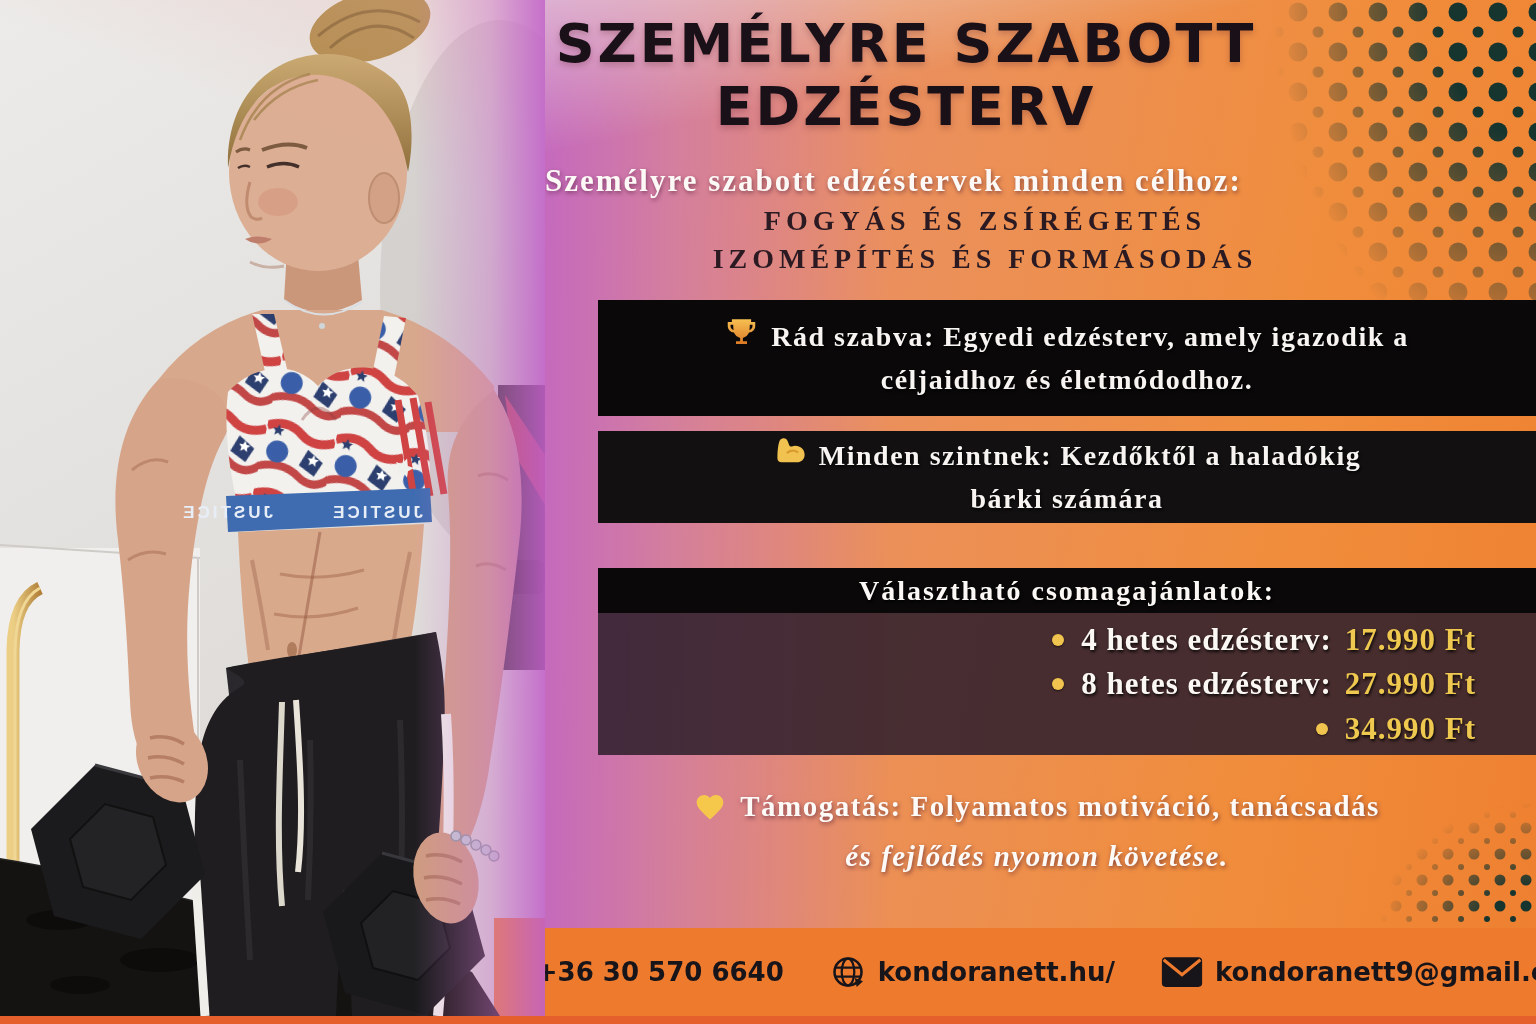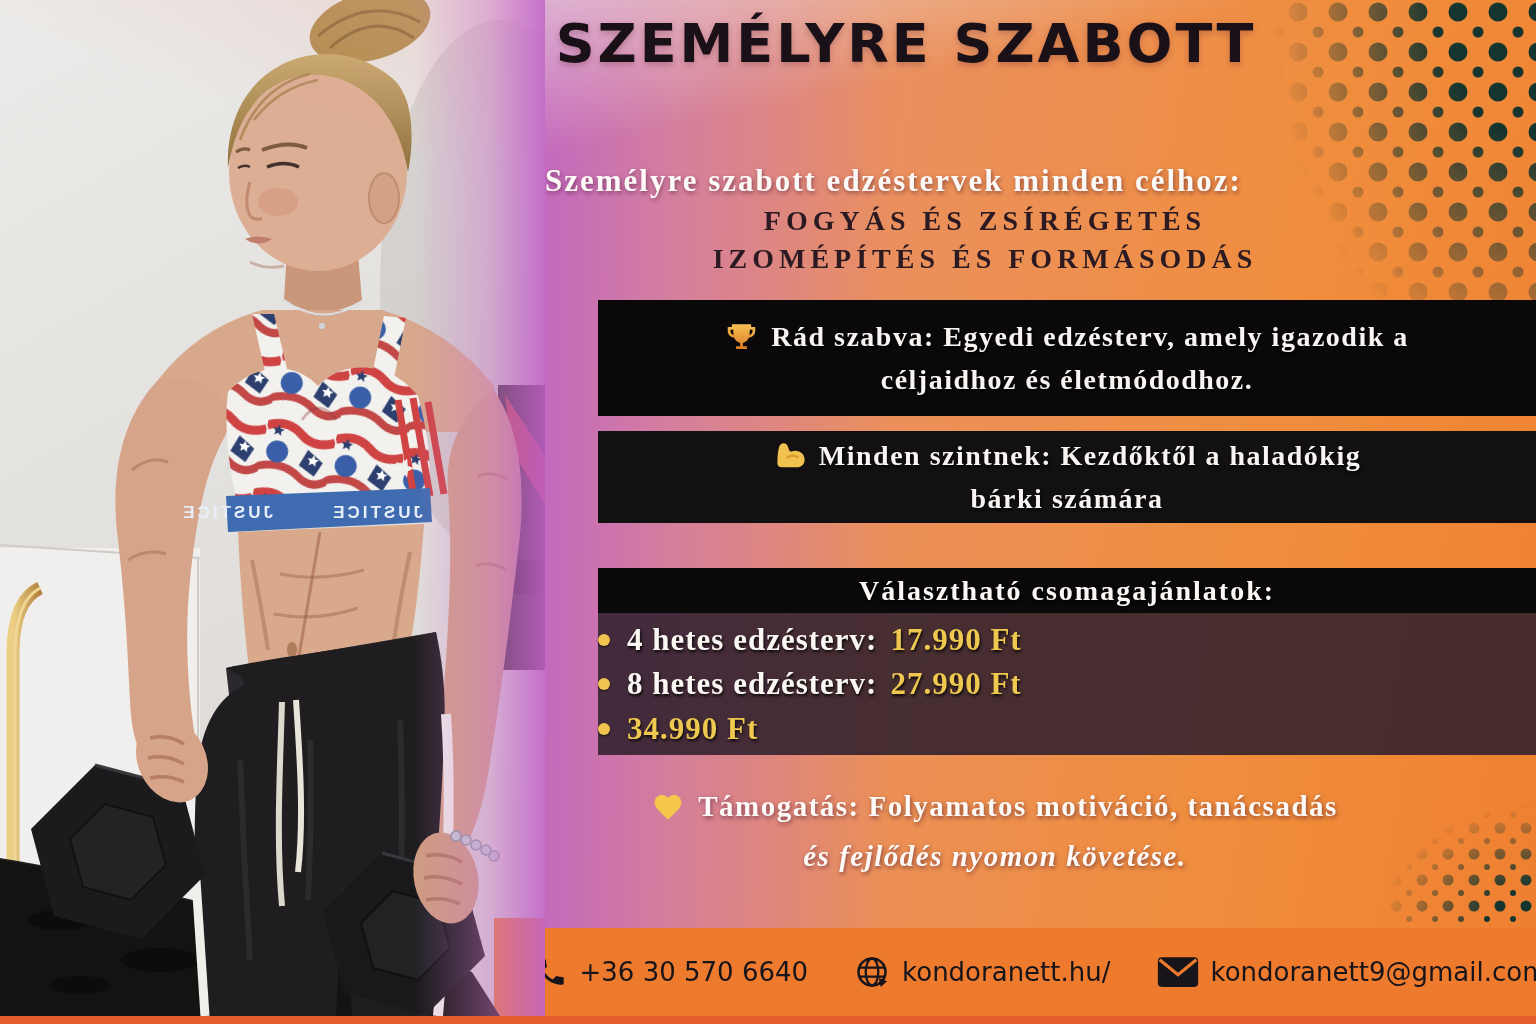--- a/index.html
+++ b/index.html
@@ -31,49 +31,49 @@
   .goal{left:545px;width:880px;text-align:center;color:#2b1a22;
     font-weight:bold;font-size:28px;letter-spacing:5px;}
   #goal1{top:205px;} #goal2{top:243px;}
 
   
   .fbox{position:absolute;left:598px;right:0;background:#0a0809;color:#f7f4f2;
     display:flex;flex-direction:column;align-items:center;justify-content:center;
     font-weight:bold;font-size:28px;letter-spacing:1.5px;
     text-shadow:1px 2px 3px rgba(0,0,0,.8);}
   #box1{top:300px;height:116px;} #box2{top:431px;height:92px;background:#121011;}
-  .f-line{display:flex;align-items:center;line-height:43px;}
+  .f-line{display:flex;line-height:43px;}
   .f-icon{width:33px;height:33px;margin-right:13px;flex:0 0 auto;}
 
   
   #box3{position:absolute;left:598px;right:0;top:568px;height:222px;}
   #box3-header{height:45px;background:#0a0809;display:flex;align-items:center;
     justify-content:center;color:#fbf8f5;font-weight:bold;font-size:28px;
     letter-spacing:2px;text-shadow:1px 2px 3px rgba(0,0,0,.8);}
   #box3-body{height:142px;background:rgba(48,32,44,.88);
     display:flex;flex-direction:column;justify-content:space-evenly;
-    align-items:flex-start;padding-right:60px;}
+    align-items:flex-end;padding-right:60px;}
   .pkg-row{display:flex;align-items:center;font-weight:bold;font-size:31px;}
   .bullet{width:12px;height:12px;border-radius:50%;background:#f0c44e;
     margin-right:17px;box-shadow:0 1px 2px rgba(0,0,0,.6);}
   .pkg-label{color:#fbf8f4;letter-spacing:1px;margin-right:13px;
     text-shadow:1px 2px 3px rgba(0,0,0,.85);}
   .pkg-price{color:#eec84f;letter-spacing:1px;text-shadow:1px 2px 3px rgba(0,0,0,.85);}
 
   
   .sup{left:545px;width:900px;text-align:center;color:#fdfaf7;font-weight:bold;
-    font-size:29px;letter-spacing:1.5px;text-shadow:1px 2px 4px rgba(70,20,45,.6);}
+    font-size:29px;letter-spacing:1.5px;text-shadow:1px 2px 4px rgba(70,20,45,.6);padding-left:42px;}
   #sup1{top:790px;display:flex;align-items:center;justify-content:center;}
   #sup2{top:840px;font-style:italic;}
   #heart{width:32px;height:32px;margin-right:14px;flex:0 0 auto;}
 
   
   #cbar{position:absolute;left:545px;right:0;top:928px;height:88px;
     background:#ee7b2d;display:flex;align-items:center;justify-content:center;
-    gap:46px;font-family:"DejaVu Sans",sans-serif;font-weight:normal;
+    gap:46px;font-family:"DejaVu Sans",sans-serif;font-weight:bold;
     font-size:26px;color:#17141a;}
   .cgroup{display:flex;align-items:center;gap:12px;white-space:nowrap;}
   .cicon{flex:0 0 auto;}
   #strip{position:absolute;left:0;right:0;top:1016px;height:8px;background:#e45f2b;}
 
   
   #photo{position:absolute;left:0;top:0;width:545px;height:1016px;}
   #photo svg{display:block;}
   #photo-fade{position:absolute;inset:0;
     background:
@@ -116,20 +116,21 @@
       </radialGradient>
       <mask id="mask-br">
           <rect width="200" height="158" fill="url(#grad-br)"></rect>
         </mask>
     </defs>
     <rect width="200" height="158" fill="url(#pat-small)" mask="url(#mask-br)"></rect>
   </svg>
 
   <div id="title" class="abs">
     <div>SZEMÉLYRE SZABOTT</div>
+    <div>EDZÉSTERV</div>
   </div>
 
   <div id="subtitle" class="abs">Személyre szabott edzéstervek minden célhoz:</div>
   <div id="goal1" class="abs goal">FOGYÁS ÉS ZSÍRÉGETÉS</div>
   <div id="goal2" class="abs goal">IZOMÉPÍTÉS ÉS FORMÁSODÁS</div>
 
   <div id="box1" class="fbox">
     <div class="f-line">
       <svg class="f-icon" viewBox="0 0 24 24">
         <defs>

